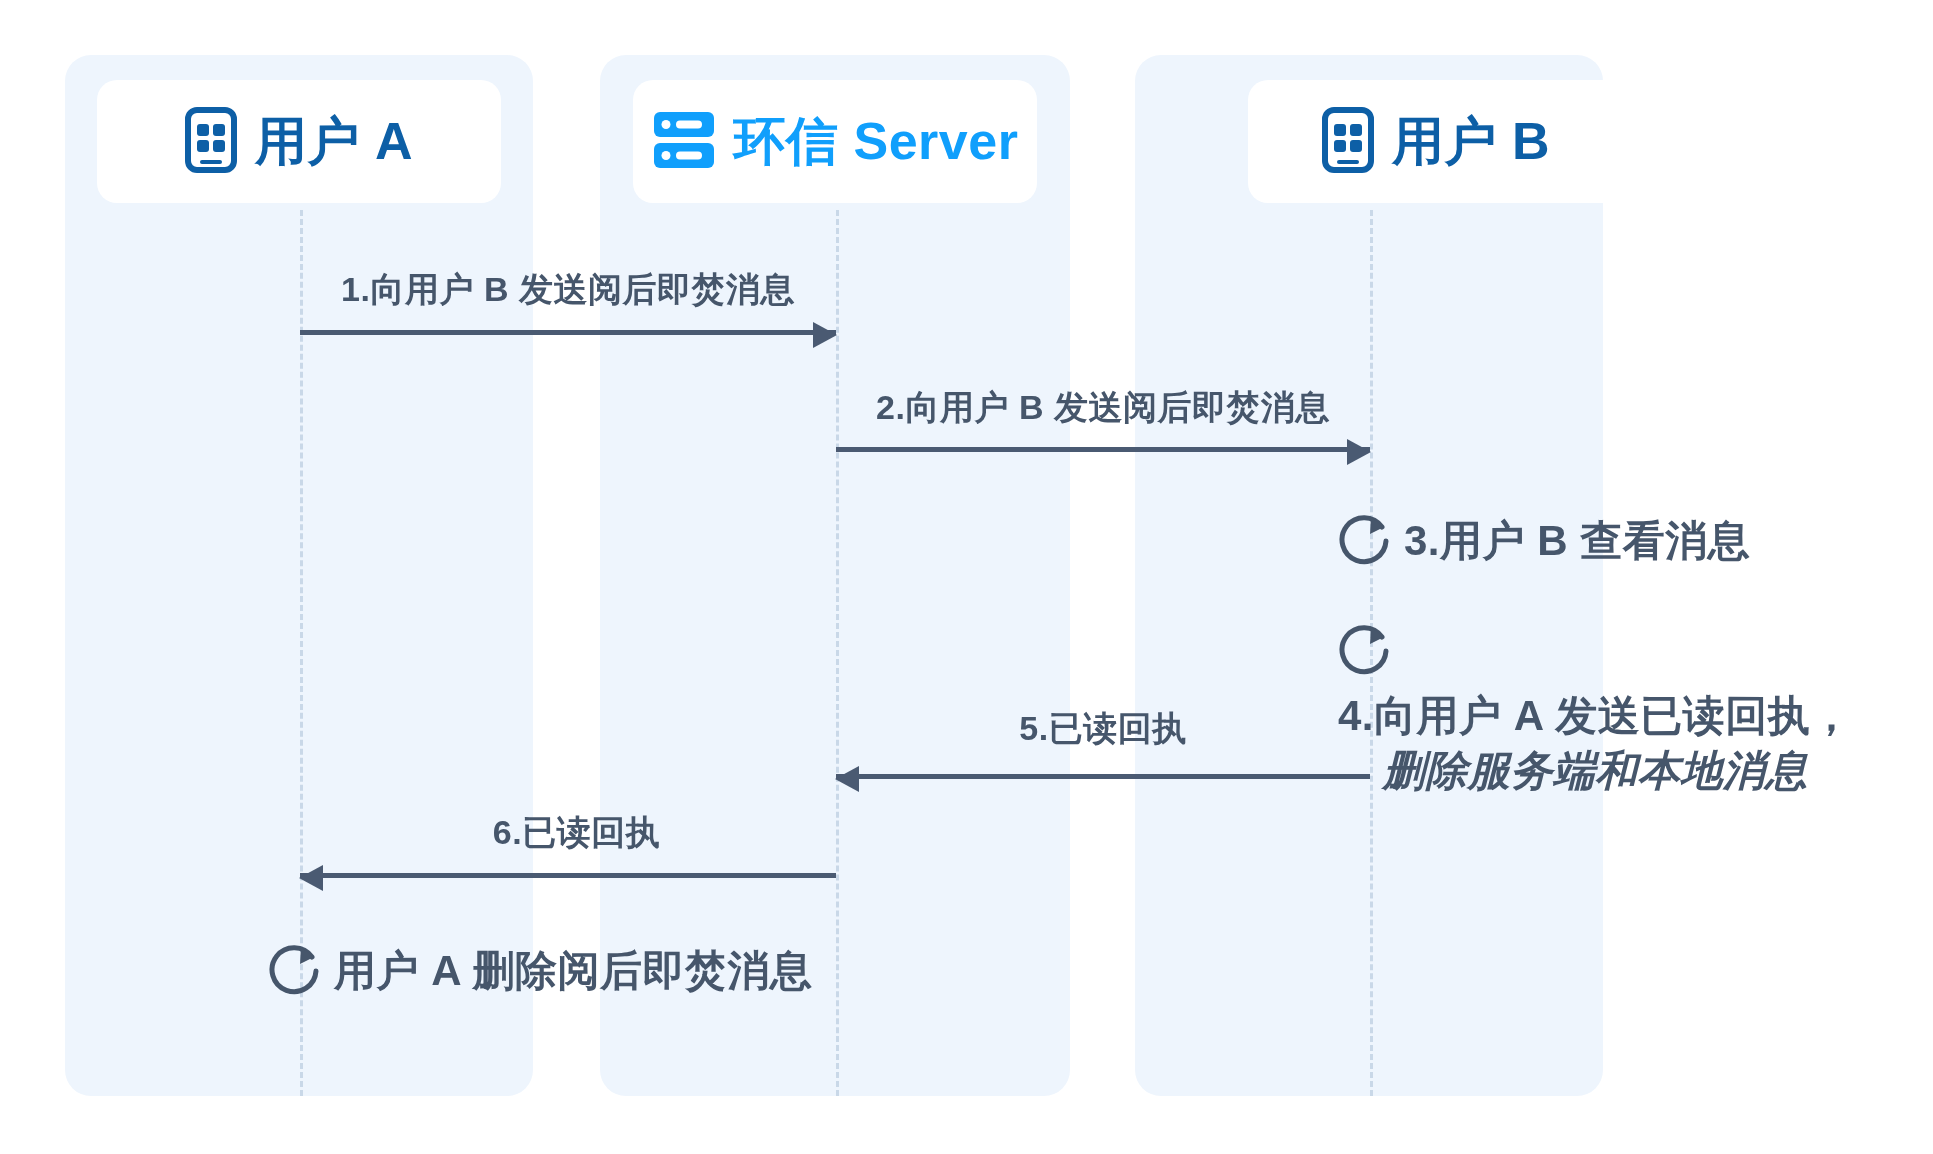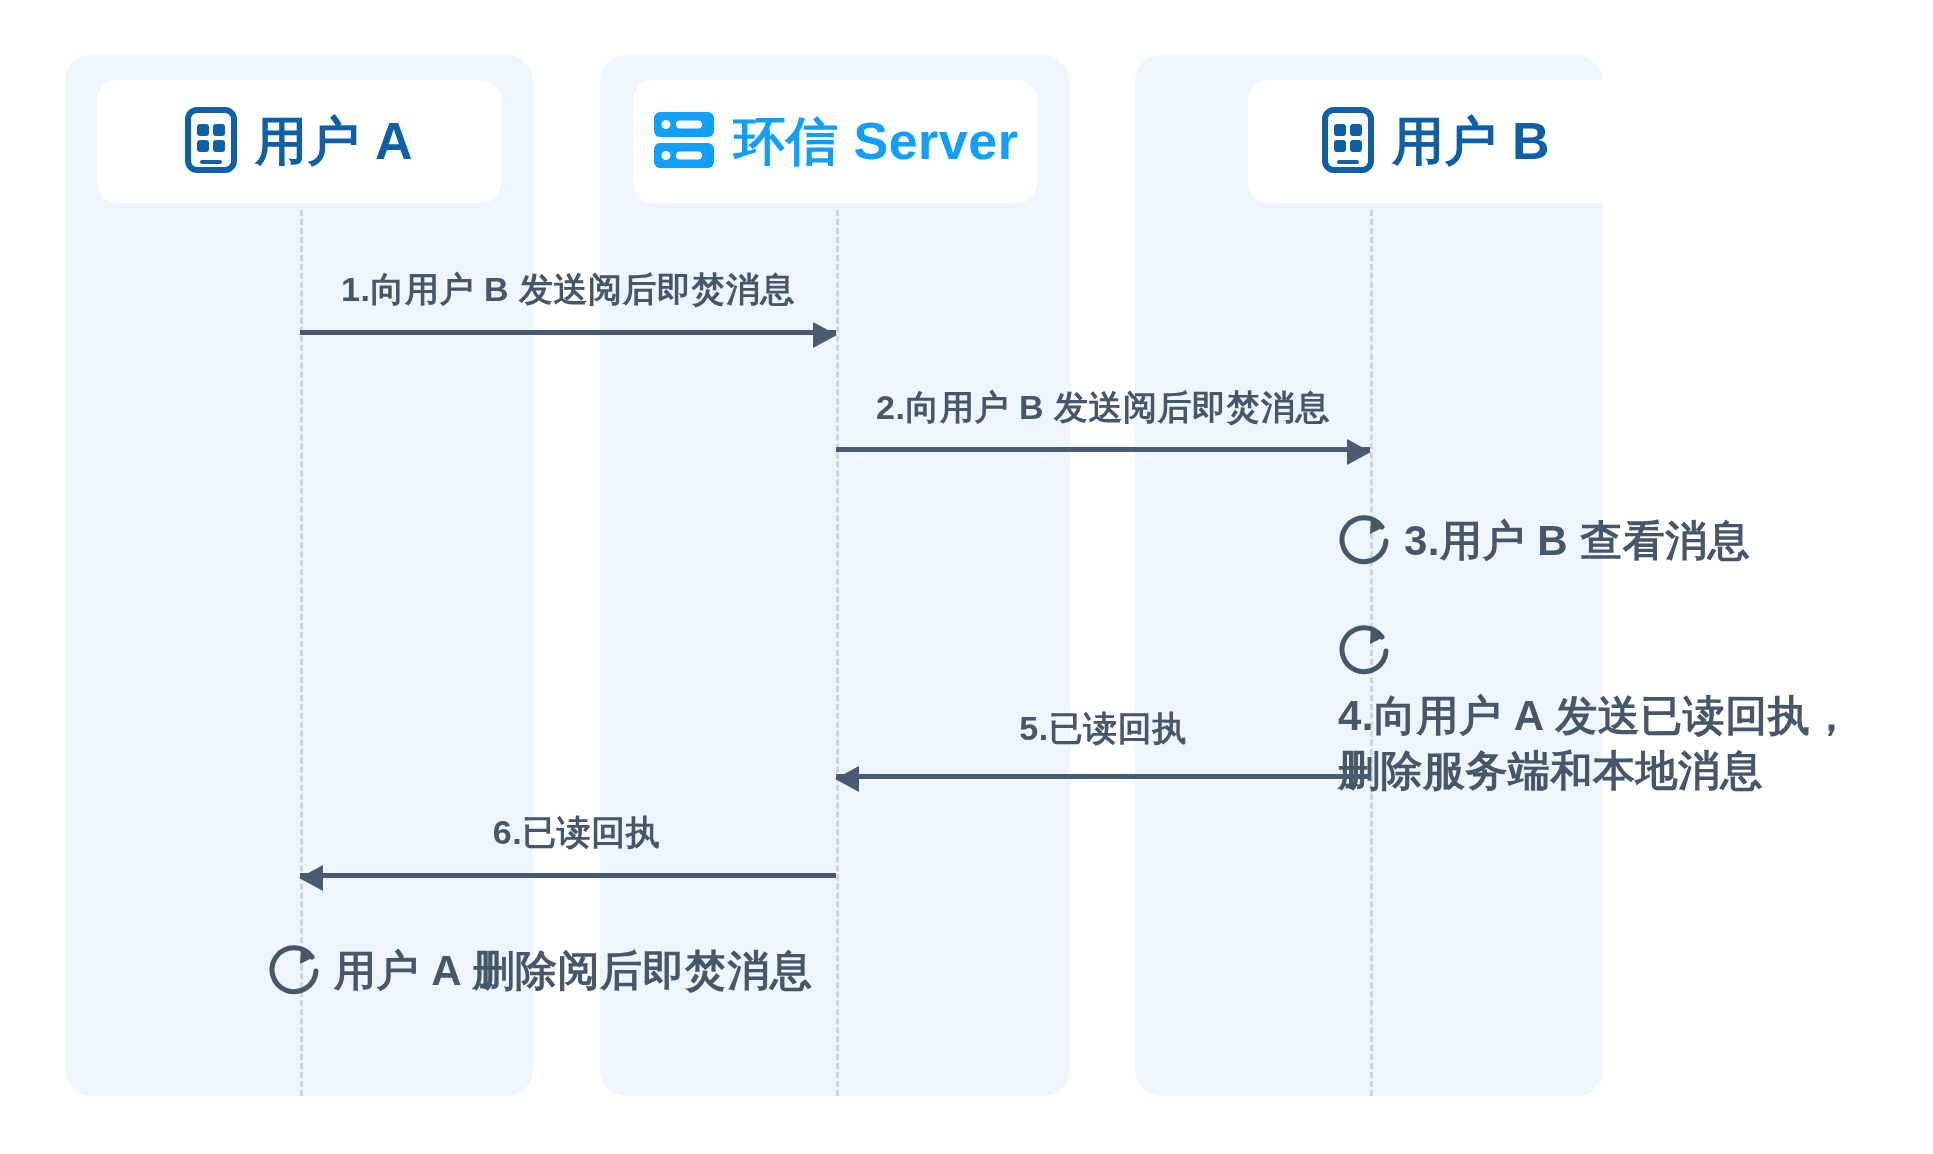--- a/index.html
+++ b/index.html
@@ -38,21 +38,21 @@
 
   
   .mlabel{position:absolute;color:#46566b;font-size:34px;font-weight:bold;
           white-space:nowrap;letter-spacing:.5px;line-height:1.32;}
   .mlabel.center{text-align:center;}
 
   
   .selfrow{position:absolute;display:flex;align-items:center;gap:4px;}
   .selfrow .txt{color:#46566b;font-size:42px;font-weight:bold;white-space:nowrap;
                 letter-spacing:.5px;line-height:1.32;}
-  .selfrow .txt.two{text-align:left;}
+  .selfrow .txt.two{text-align:center;font-style:italic;}
 </style>
 </head>
 <body>
 
 <div class="stage">
 
   <div class="band b1"></div>
   <div class="band b2"></div>
   <div class="band b3"></div>
 

